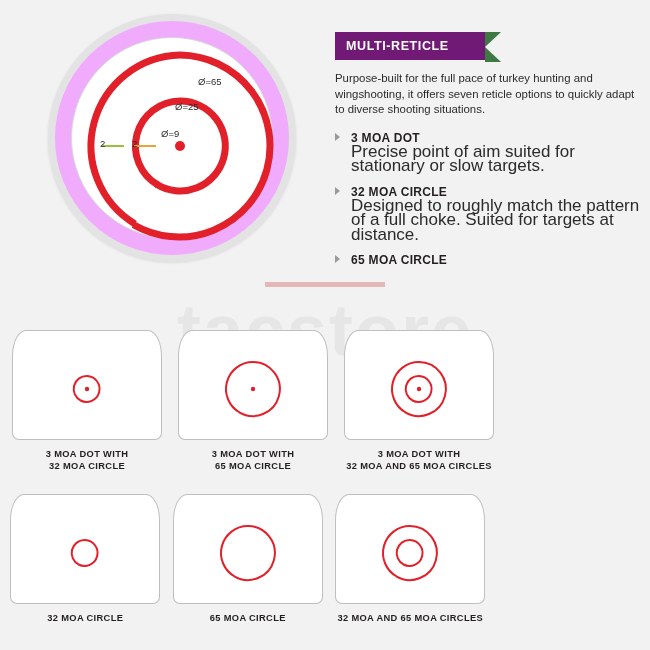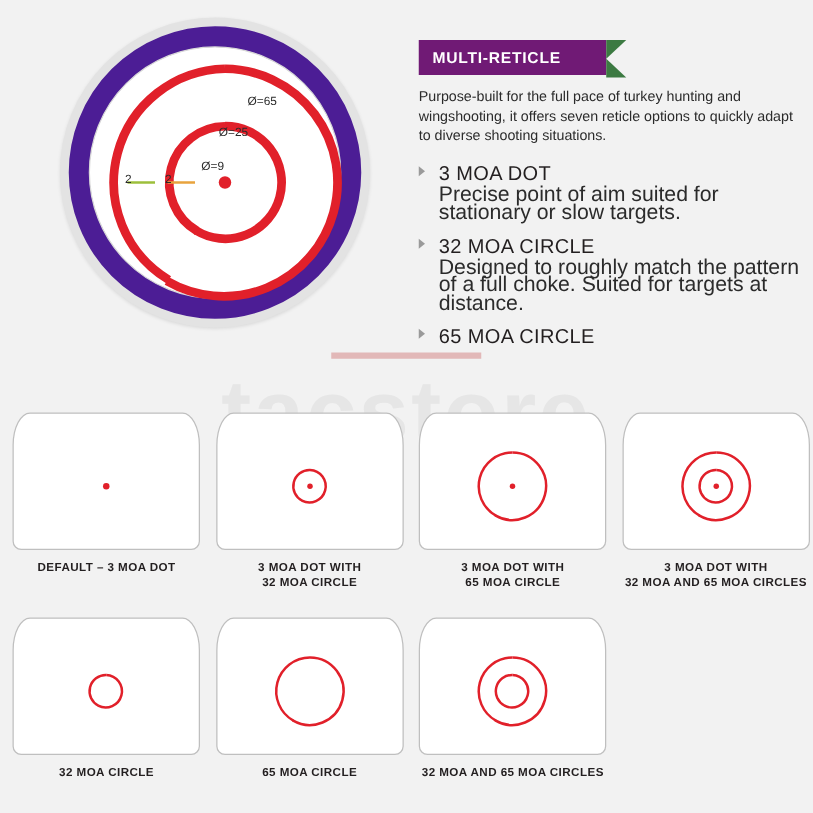--- a/index.html
+++ b/index.html
@@ -31,21 +31,21 @@
     margin:0 auto 2px auto;
   }
   .wrap { position:relative; z-index:2; }
 
   
   .hero-optic {
     position:absolute;
     left:48px; top:14px;
     width:248px; height:248px;
     border-radius:50%;
-    background:#4c1d95;
+    background:#f0abfc;
     border:7px solid #e3e3e3;
     box-sizing:border-box;
     box-shadow:0 1px 3px rgba(0,0,0,0.10);
   }
   .hero-inner {
     position:absolute;
     left:16px; top:16px; right:16px; bottom:16px;
     border-radius:50%;
     background:#ffffff;
     border:1px solid #d8d8d8;
@@ -84,22 +84,22 @@
   .bullets { margin-top:13px; }
   .bullet { margin-bottom:11px; position:relative; padding-left:16px; }
   .bullet .arrow {
     position:absolute; left:0; top:2px;
     width:0; height:0;
     border-left:5px solid #9a9a9a;
     border-top:4px solid transparent;
     border-bottom:4px solid transparent;
   }
   .bullet .b-title {
-    font-size:16px;
-    font-weight:normal;
+    font-size:12px;
+    font-weight:bold;
     letter-spacing:0.3px;
     color:#231f20;
     display:block;
   }
   .bullet .b-desc {
     font-size:17px;
     line-height:14.5px;
     color:#2b2b2b;
     display:block;
     width:300px;
@@ -192,28 +192,20 @@
         <span class="b-title">65 MOA CIRCLE</span>
       </div>
 
     </div>
   </div>
 
   <div class="grid">
 
     <div class="row row1">
 
-      <div class="cell">
-        <div class="optic-box">
-          <svg width="148" height="108" viewBox="0 0 148 108">
-            <circle cx="74" cy="58" r="2.6" fill="#e1202a"></circle>
-          </svg>
-        </div>
-        <div class="caption">DEFAULT – 3 MOA DOT</div>
-      </div>
 
       <div class="cell">
         <div class="optic-box">
           <svg width="148" height="108" viewBox="0 0 148 108">
             <path d="M 74 45 A 13 13 0 1 1 67.5 69.5" fill="none" stroke="#e1202a" stroke-width="2"></path>
             <path d="M 74 45 A 13 13 0 0 0 67.8 69.6" fill="none" stroke="#e1202a" stroke-width="2"></path>
             <circle cx="74" cy="58" r="2.2" fill="#e1202a"></circle>
           </svg>
         </div>
         <div class="caption" style="white-space:pre-line;">3 MOA DOT WITH

